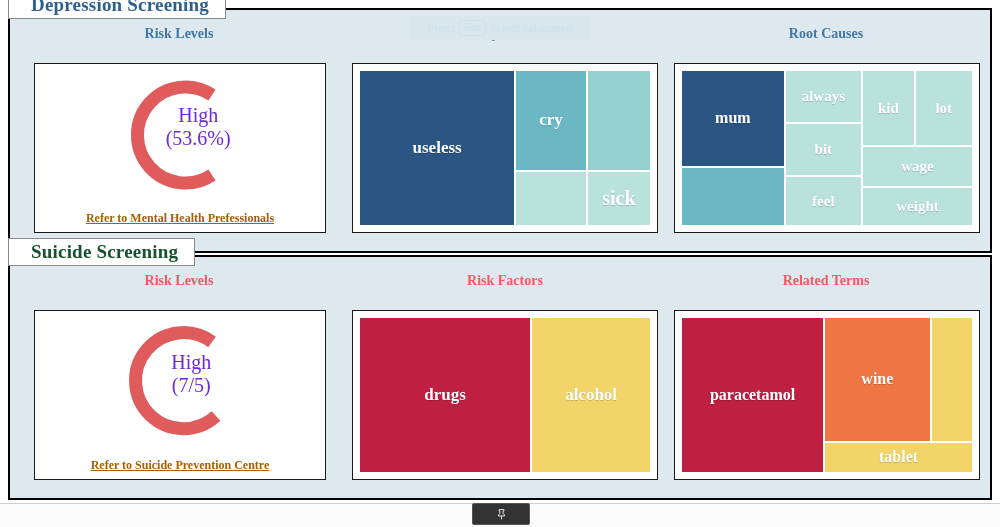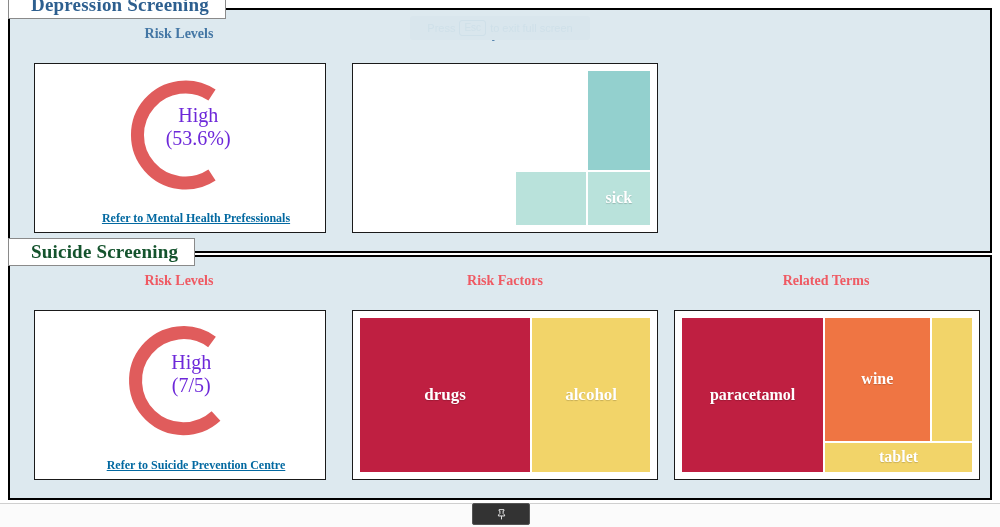--- a/index.html
+++ b/index.html
@@ -72,24 +72,23 @@
   .gauge-svg{position:absolute;left:50%;top:6px;transform:translateX(-50%);}
   .gauge-label{
     position:absolute;left:50%;top:40px;transform:translateX(-22%);
     text-align:center;color:#6d28d9;
     font-family:"Liberation Serif",serif;font-size:20px;line-height:23px;
     white-space:nowrap;
   }
   .gauge-label .g-sub{display:block;}
   .referral{
     position:absolute;left:0;bottom:6px;width:100%;text-align:center;
-    color:#0369a1;font-family:"Liberation Serif",serif;font-weight:bold;
+    color:#a16207;font-family:"Liberation Serif",serif;font-weight:bold;
     font-size:12px;text-decoration:underline;white-space:nowrap;
     cursor:pointer;
-    margin-left:16px;
   }
 
   
   .treemap{
     position:absolute;left:6px;top:6px;right:6px;bottom:6px;
     background:#ffffff;
   }
   .tm-cell{
     position:absolute;box-sizing:border-box;
     display:flex;align-items:center;justify-content:center;
@@ -140,27 +139,45 @@
             </div>
           </div>
           <div class="referral">Refer to Mental Health Prefessionals</div>
         </div>
       </div>
 
       <div class="col col-2">
         <div class="col-title blue-title">Keywords</div>
         <div class="card card-wide">
           <div class="treemap">
+              <div class="tm-cell" style="left: 0%; top: 0%; width: 53.5%; height: 100%; background: rgb(43, 85, 130); font-size: 17px; border: 1px solid rgb(255, 255, 255);">useless</div>
+              <div class="tm-cell" style="left: 53.5%; top: 0%; width: 24.5%; height: 64.5%; background: rgb(107, 184, 196); font-size: 17px; border: 1px solid rgb(255, 255, 255);">cry</div>
               <div class="tm-cell" style="left: 78%; top: 0%; width: 22%; height: 64.5%; background: rgb(147, 208, 206); font-size: 15px; border: 1px solid rgb(255, 255, 255);"></div>
               <div class="tm-cell" style="left: 53.5%; top: 64.5%; width: 24.5%; height: 35.5%; background: rgb(185, 226, 219); font-size: 15px; border: 1px solid rgb(255, 255, 255);"></div>
-              <div class="tm-cell" style="left: 78%; top: 64.5%; width: 22%; height: 35.5%; background: rgb(185, 226, 219); font-size: 16px; border: 1px solid rgb(255, 255, 255);">sick</div>
-            </div>
-        </div>
-      </div>
-
+              <div class="tm-cell" style="left: 78%; top: 64.5%; width: 22%; height: 35.5%; background: rgb(185, 226, 219); font-size: 20px; border: 1px solid rgb(255, 255, 255);">sick</div>
+            </div>
+        </div>
+      </div>
+
+      <div class="col col-3">
+        <div class="col-title blue-title">Root Causes</div>
+        <div class="card card-wide">
+          <div class="treemap">
+              <div class="tm-cell" style="left: 0%; top: 0%; width: 35.5%; height: 62%; background: rgb(43, 85, 130); font-size: 16px; border: 1px solid rgb(255, 255, 255);">mum</div>
+              <div class="tm-cell" style="left: 0%; top: 62%; width: 35.5%; height: 38%; background: rgb(107, 184, 196); font-size: 14px; border: 1px solid rgb(255, 255, 255);"></div>
+              <div class="tm-cell" style="left: 35.5%; top: 0%; width: 26.5%; height: 34%; background: rgb(185, 226, 219); font-size: 15px; border: 1px solid rgb(255, 255, 255);">always</div>
+              <div class="tm-cell" style="left: 35.5%; top: 34%; width: 26.5%; height: 34%; background: rgb(185, 226, 219); font-size: 15px; border: 1px solid rgb(255, 255, 255);">bit</div>
+              <div class="tm-cell" style="left: 35.5%; top: 68%; width: 26.5%; height: 32%; background: rgb(185, 226, 219); font-size: 15px; border: 1px solid rgb(255, 255, 255);">feel</div>
+              <div class="tm-cell" style="left: 62%; top: 0%; width: 18%; height: 49%; background: rgb(185, 226, 219); font-size: 15px; border: 1px solid rgb(255, 255, 255);">kid</div>
+              <div class="tm-cell" style="left: 80%; top: 0%; width: 20%; height: 49%; background: rgb(185, 226, 219); font-size: 15px; border: 1px solid rgb(255, 255, 255);">lot</div>
+              <div class="tm-cell" style="left: 62%; top: 49%; width: 38%; height: 26%; background: rgb(185, 226, 219); font-size: 15px; border: 1px solid rgb(255, 255, 255);">wage</div>
+              <div class="tm-cell" style="left: 62%; top: 75%; width: 38%; height: 25%; background: rgb(185, 226, 219); font-size: 15px; border: 1px solid rgb(255, 255, 255);">weight</div>
+            </div>
+        </div>
+      </div>
 
     </div>
   </div>
 
   <div class="panel" id="panel-suicide">
     <div class="panel-tab" id="tab-suicide">
       <span class="tab-text">Suicide Screening</span>
     </div>
     <div class="cols">
 

